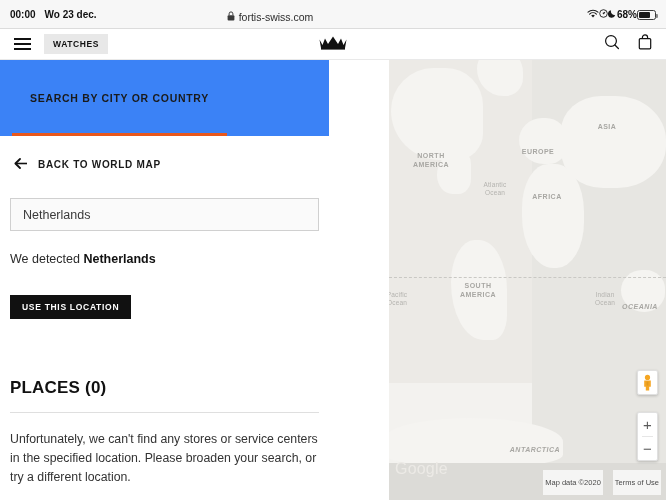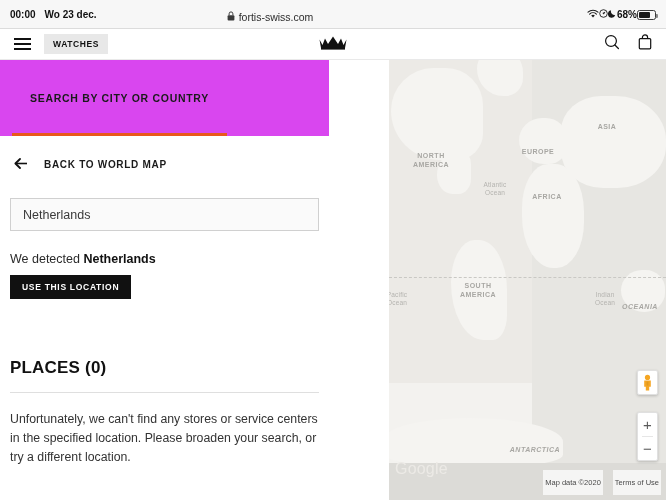--- a/index.html
+++ b/index.html
@@ -58,40 +58,40 @@
     background: #e8e8e8; color: #111;
     font-size: 8.5px; font-weight: 700; letter-spacing: 0.6px;
     padding: 5px 9px;
   }
   .logo-wrap { position: absolute; left: 0; width: 666px; display: flex; justify-content: center; pointer-events: none; }
   .header-right { margin-left: auto; display: flex; align-items: center; gap: 18px; }
 
   
   .panel {
     position: absolute; top: 60px; left: 0; width: 329px; height: 440px;
-    background: #d946ef;
+    background: #3b82f6;
     overflow: hidden;
   }
   .tabs { display: flex; height: 76px; position: relative; }
   .tab {
     display: flex; align-items: center;
     font-size: 10.5px; font-weight: 700; letter-spacing: 0.7px; color: #1a1a1a;
     cursor: pointer; position: relative;
   }
   .tab-1 { padding-left: 30px; }
   .tab-2 { padding-left: 53px; }
   .tab-underline {
     position: absolute; bottom: 0; height: 3px; background: #e8581c;
   }
   .tab-1 .tab-underline { left: 12px; right: -18px; }
 
   .panel-body { background: #ffffff; position: absolute; top: 76px; left: 0; right: 0; bottom: 0; }
 
   .backlink {
-    display: flex; align-items: center; gap: 16px;
+    display: flex; align-items: center; gap: 10px;
     padding: 22px 0 0 14px;
     font-size: 10px; font-weight: 700; letter-spacing: 0.7px; color: #1a1a1a;
     cursor: pointer;
   }
   .arrow-left { display: block; }
 
   .search-field {
     margin: 27px 10px 0 10px;
     height: 33px;
     border: 1px solid #d0d0d0;
@@ -105,21 +105,21 @@
     font-family: "Liberation Sans", sans-serif; font-size: 12.5px; color: #3a3a3a;
   }
 
   .detected {
     margin: 21px 0 0 10px;
     font-size: 12.5px; color: #2a2a2a;
   }
   .detected b { font-weight: 700; color: #111; }
 
   .use-location-btn {
-    margin: 9px 0 0 10px;
+    margin: 29px 0 0 10px;
     display: inline-block;
     background: #111; color: #fff;
     font-size: 8.5px; font-weight: 700; letter-spacing: 0.7px;
     padding: 7px 12px;
     border: none; cursor: pointer;
     font-family: "Liberation Sans", sans-serif;
   }
 
   .places-title {
     margin: 59px 0 0 10px;

